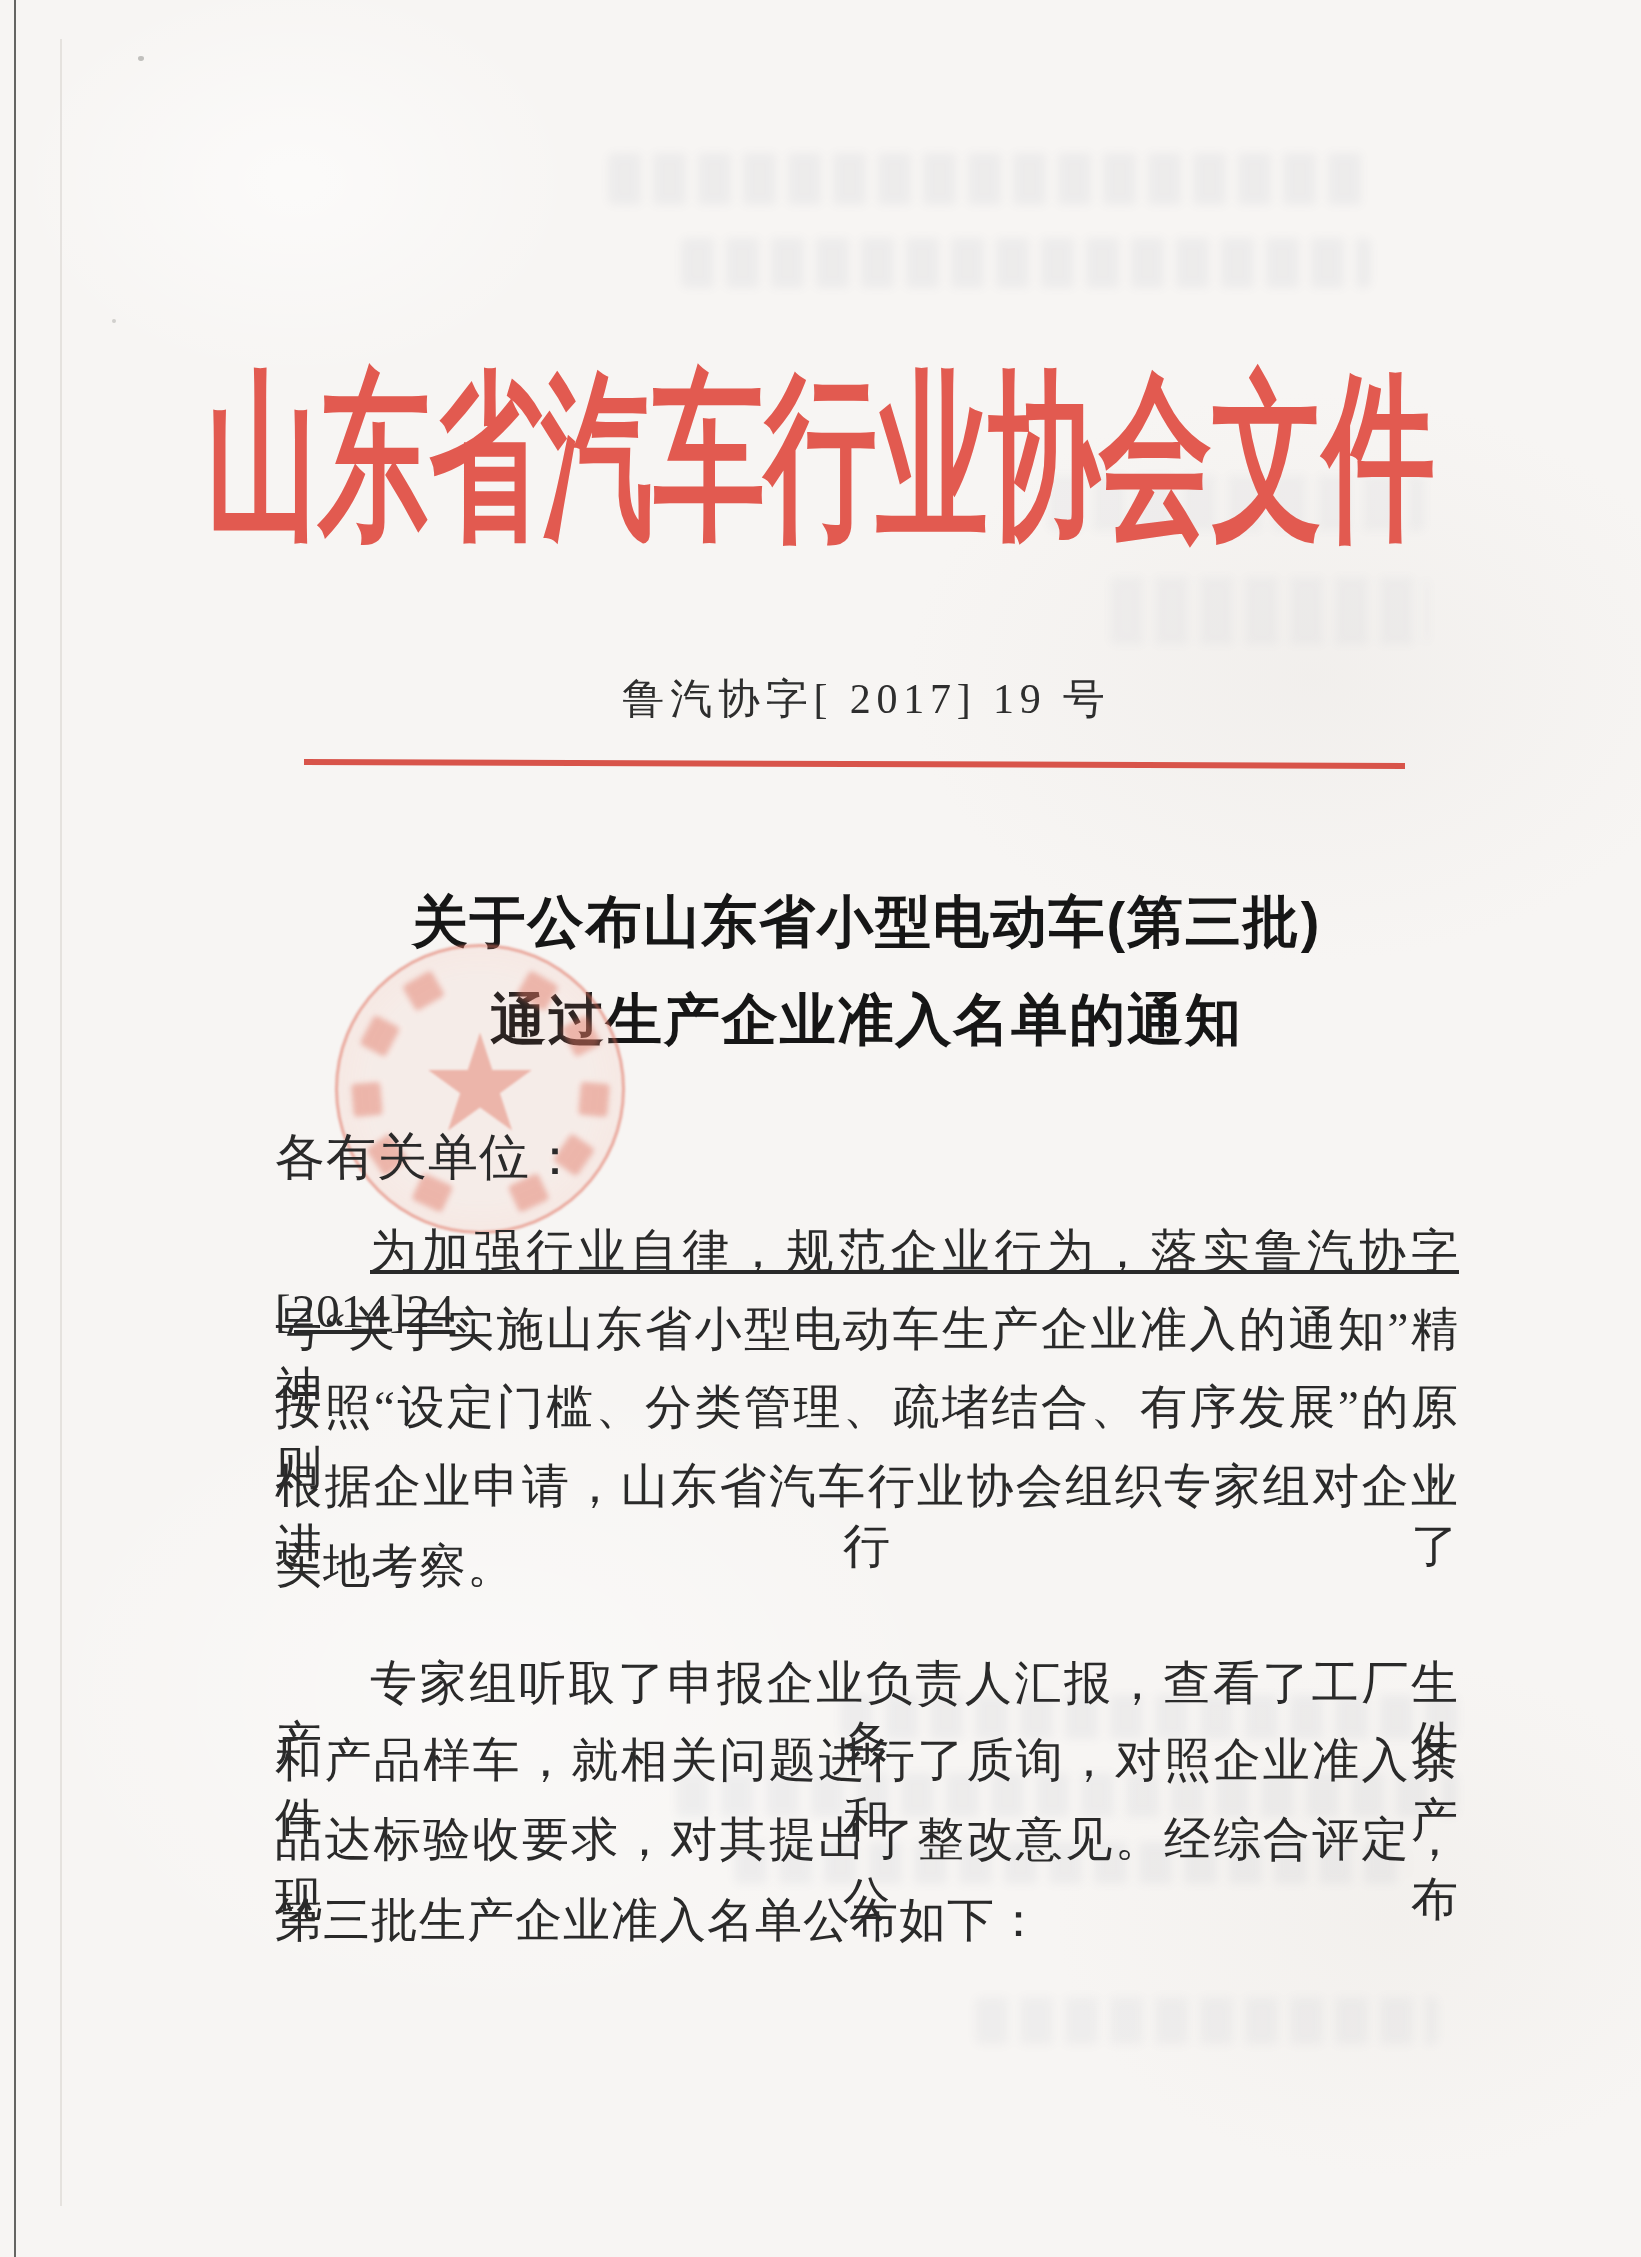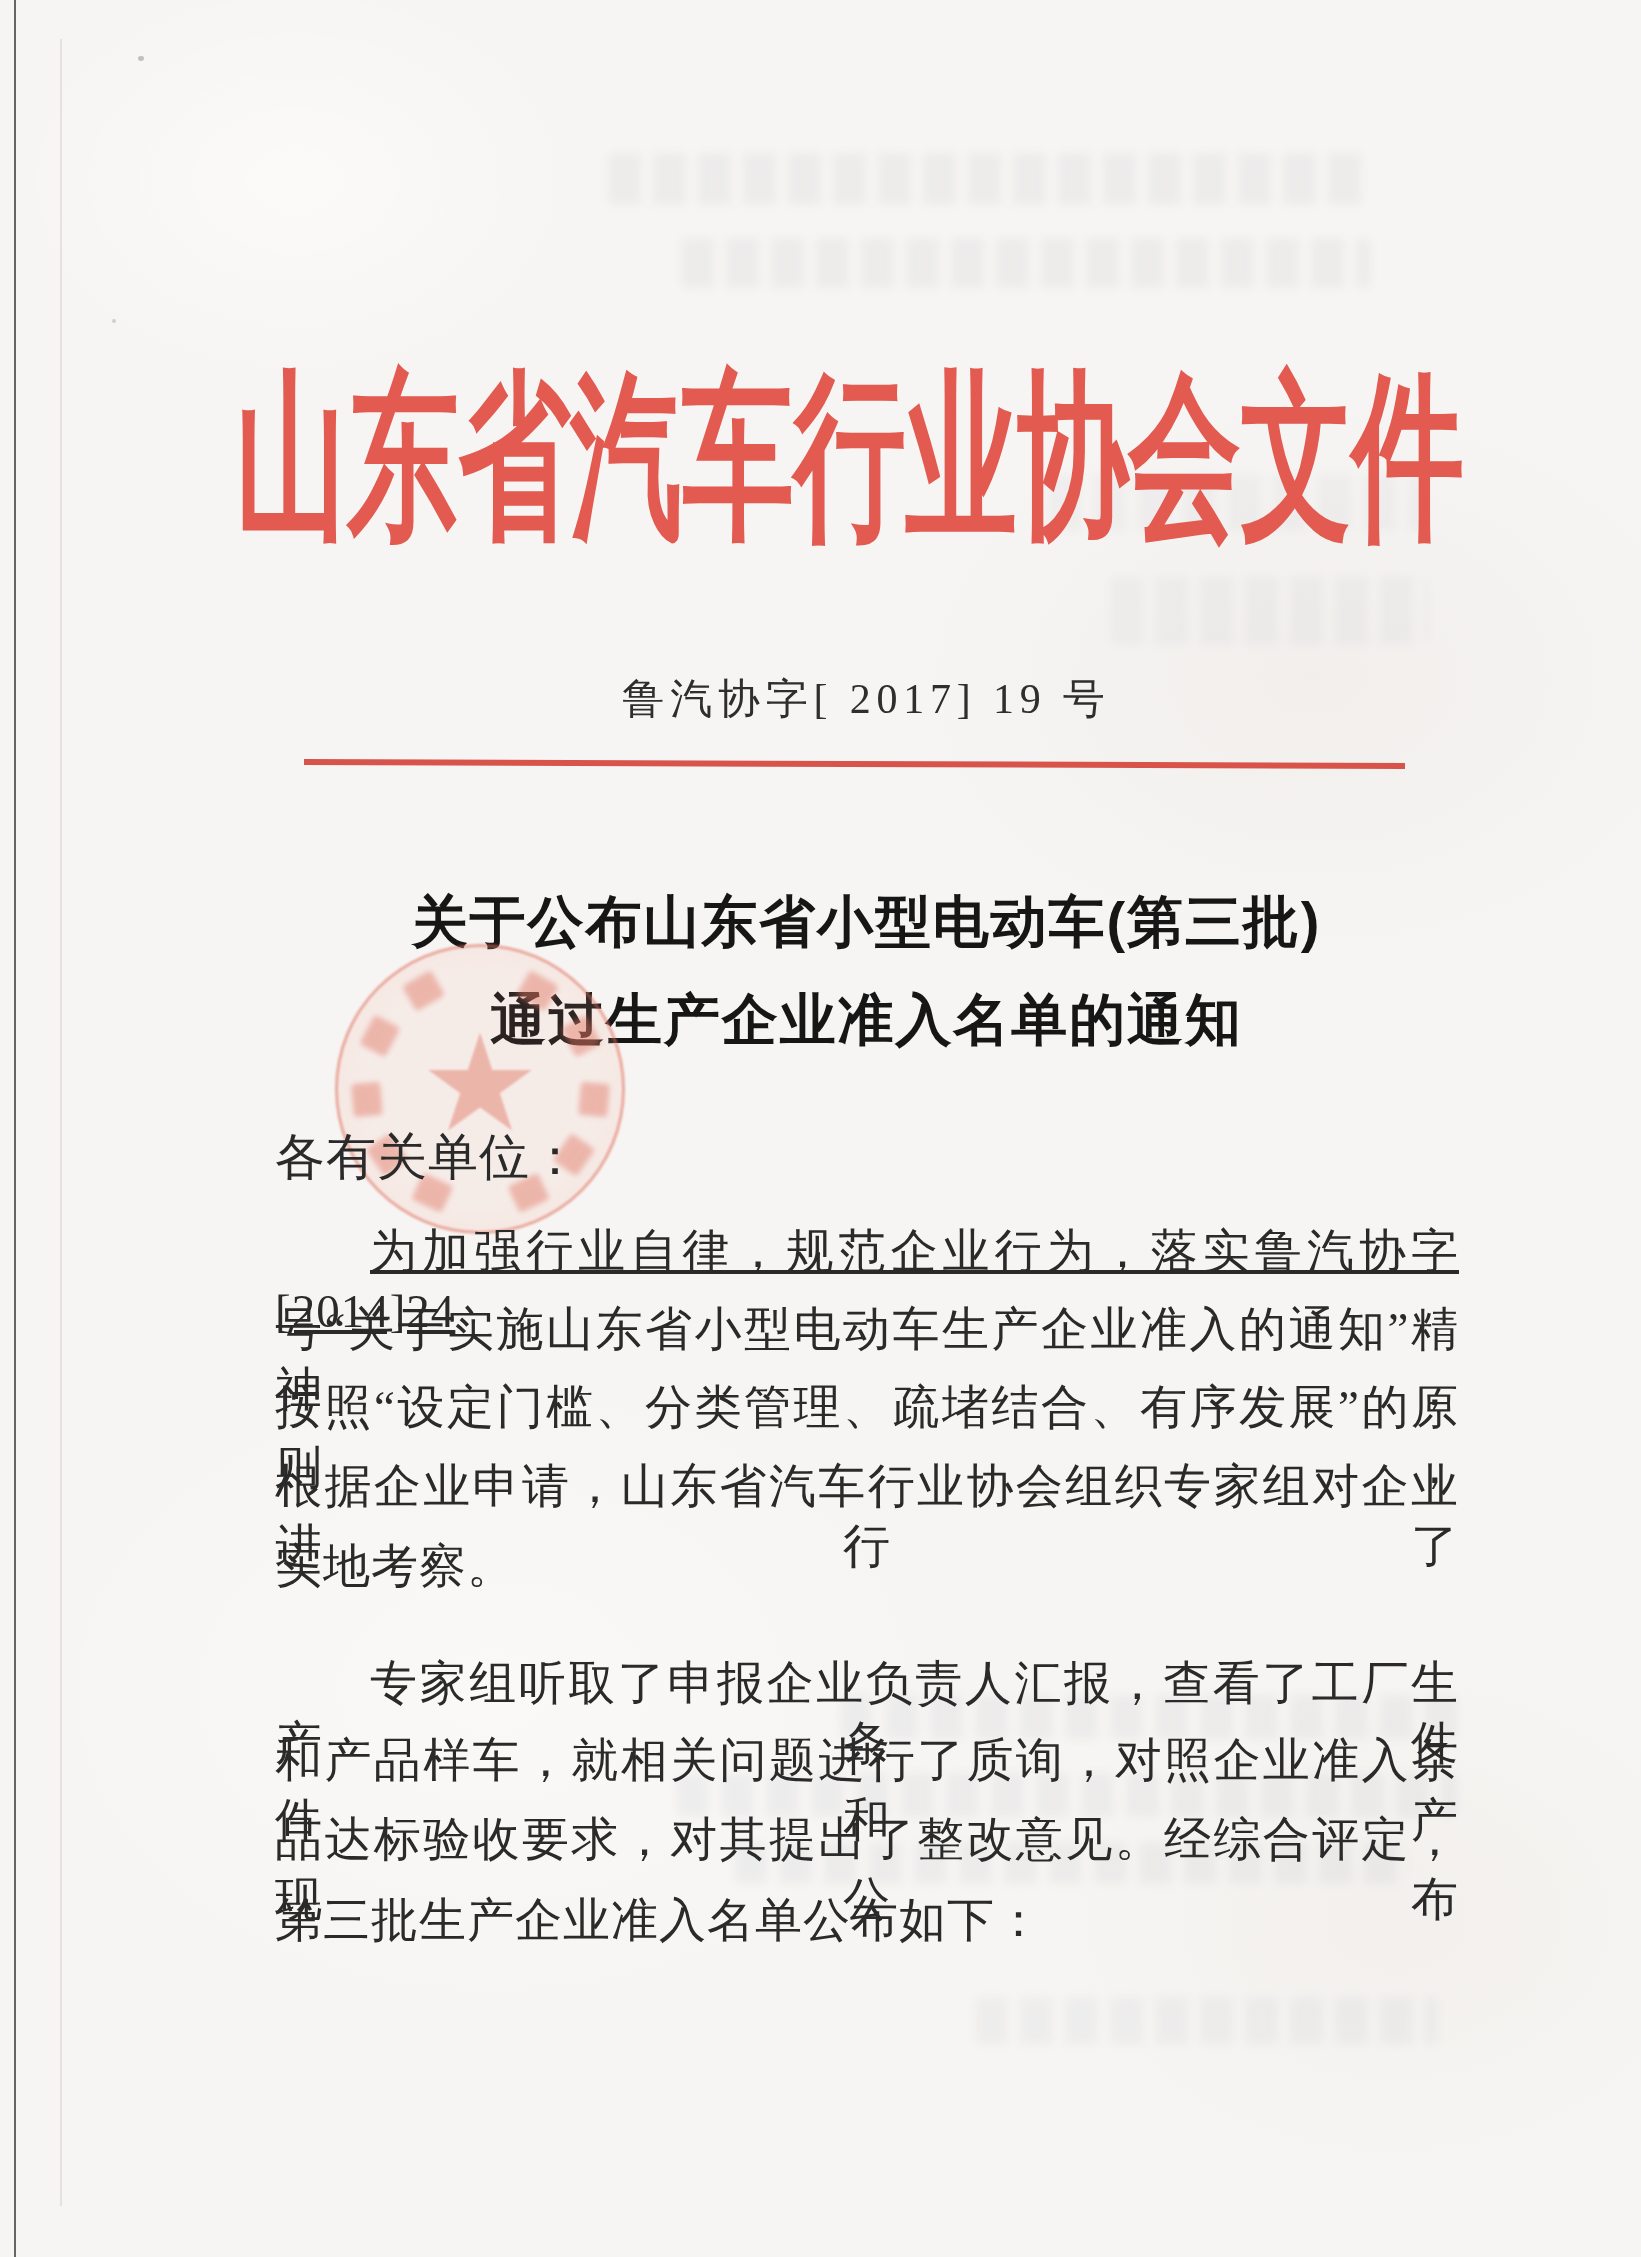--- a/index.html
+++ b/index.html
@@ -31,22 +31,22 @@
     position:absolute;
     background:repeating-linear-gradient(90deg,
       rgba(96,108,134,.9) 0 33px, rgba(96,108,134,0) 33px 45px);
     filter:blur(4.8px);
     opacity:.07;
     border-radius:5.8px;
   }
 
   
   .org-title{
-    position:absolute;left:8px;right:0;top:355px;height:207px;
-    display:flex;align-items:center;
+    position:absolute;left:0;right:0;top:355px;height:207px;
+    display:flex;align-items:center;justify-content:center;
   }
   .org-title span{
     font-size:153px;font-weight:bold;white-space:nowrap;
     color:#e25a50;
     transform:scale(0.73,1.18);
     transform-origin:center center;
     letter-spacing:0;
   }
 
   

